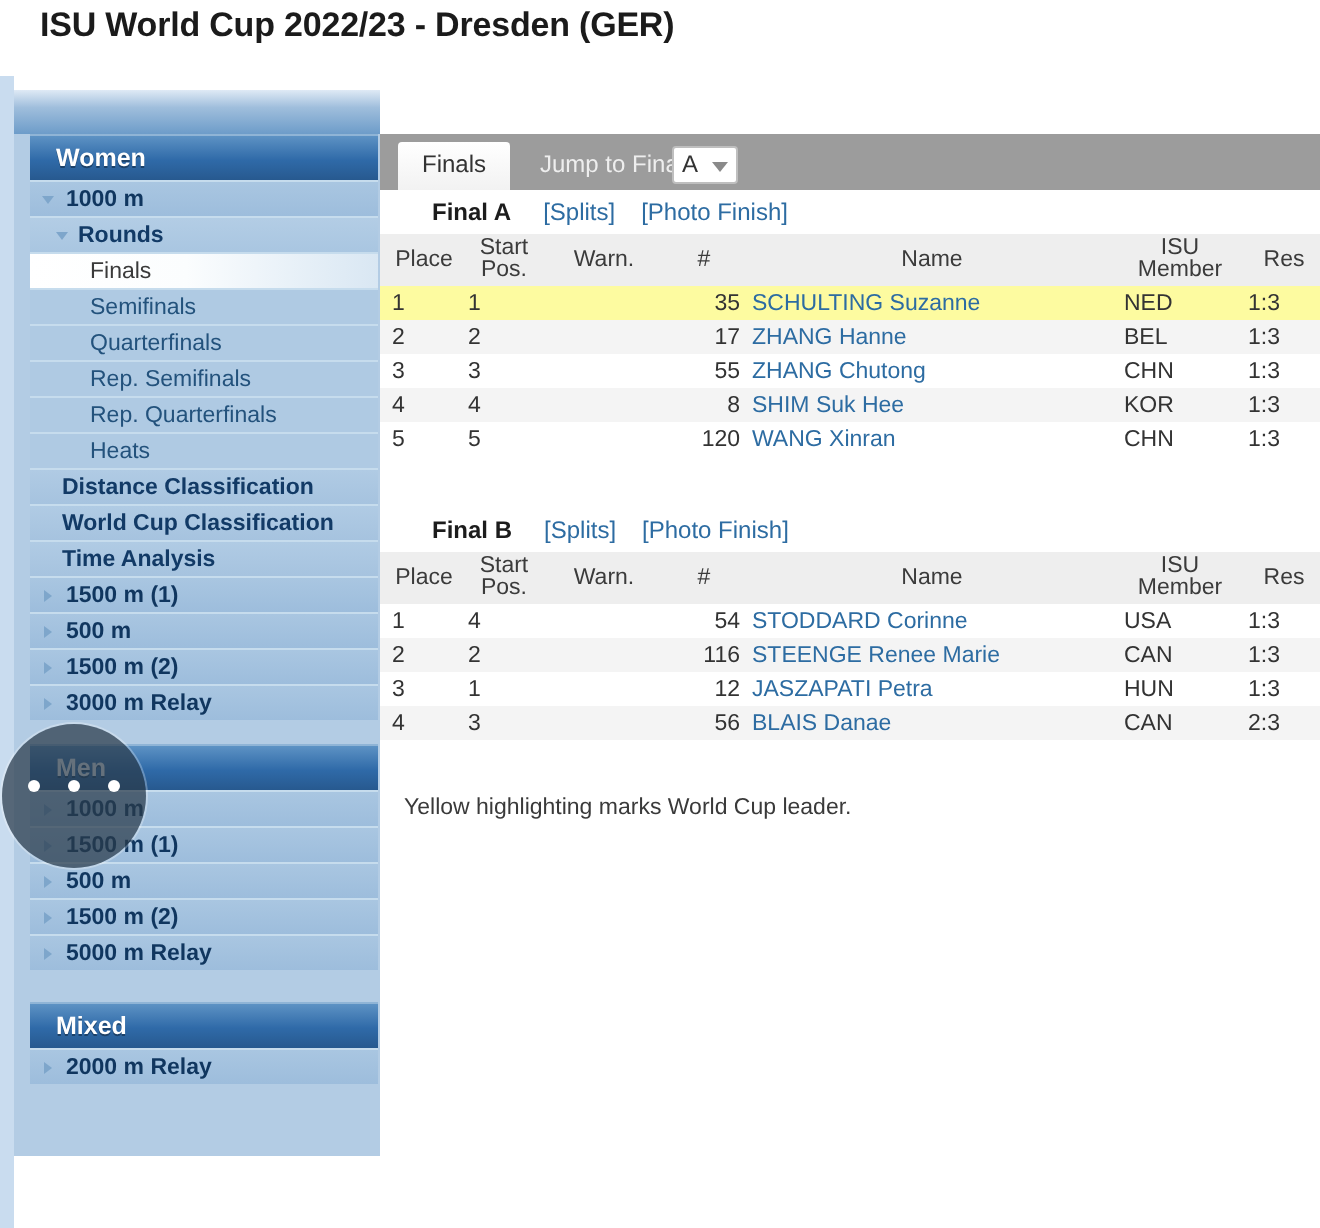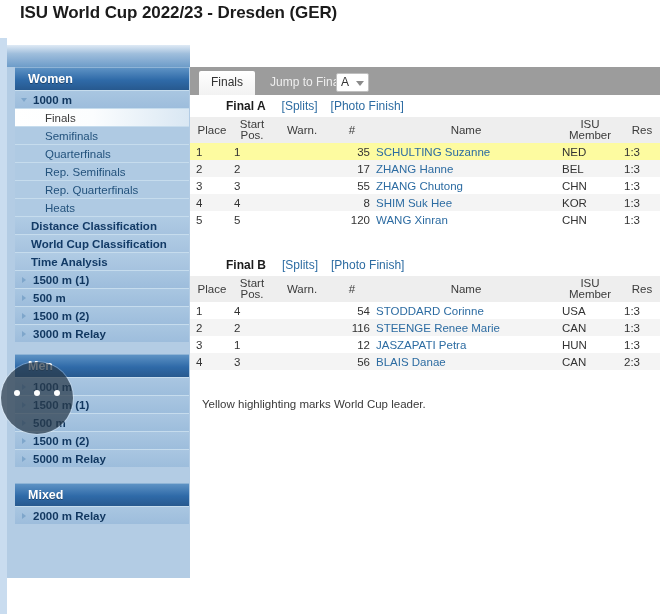--- a/index.html
+++ b/index.html
@@ -217,21 +217,21 @@
     left: 0; top: 50px;
     width: 470px; height: 519px;
     background: #ffffff;
   }
 
   .block { position: absolute; left: 0; width: 470px; }
 
   .block-head {
     height: 22px;
     line-height: 22px;
-    padding-left: 36px;
+    padding-left: 26px;
     font-size: 12px;
     white-space: nowrap;
   }
   .block-head .ttl {
     font-weight: bold;
     color: #1c1c1c;
     margin-right: 16px;
   }
   .block-head .lnk {
     color: #2d6ca2;
@@ -325,20 +325,21 @@
     <div class="title-bar-leftedge"></div>
     <div class="page-title">ISU World Cup 2022/23 - Dresden (GER)</div>
   </div>
   <div class="band-gap"></div>
   <div class="blue-band"></div>
   <div class="left-rail"></div>
 
   <div class="sidebar" id="sidebar">
       <div class="sec-header">Women</div>
       <div class="nav-item lvl1"><span class="tri down"></span><span>1000 m</span></div>
+      <div class="nav-item lvl2"><span class="tri down"></span><span>Rounds</span></div>
       <div class="nav-item lvl3 selected"><span>Finals</span></div>
       <div class="nav-item lvl3"><span>Semifinals</span></div>
       <div class="nav-item lvl3"><span>Quarterfinals</span></div>
       <div class="nav-item lvl3"><span>Rep. Semifinals</span></div>
       <div class="nav-item lvl3"><span>Rep. Quarterfinals</span></div>
       <div class="nav-item lvl3"><span>Heats</span></div>
       <div class="nav-item bold-plain"><span>Distance Classification</span></div>
       <div class="nav-item bold-plain"><span>World Cup Classification</span></div>
       <div class="nav-item bold-plain"><span>Time Analysis</span></div>
       <div class="nav-item lvl1"><span class="tri"></span><span>1500 m (1)</span></div>

